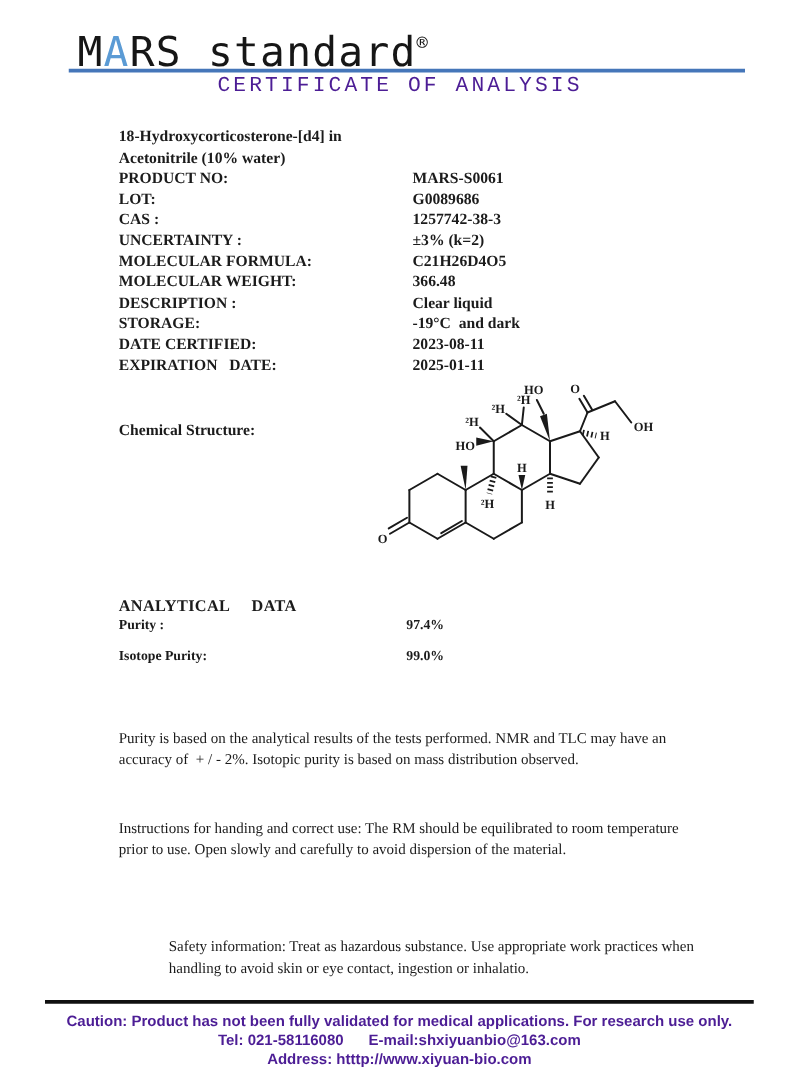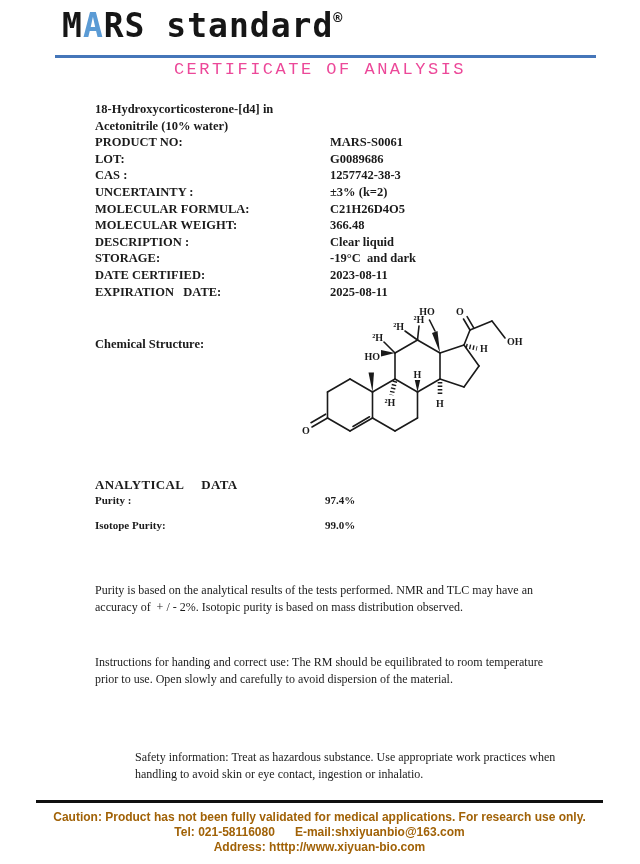--- a/index.html
+++ b/index.html
@@ -3,35 +3,35 @@
 <meta charset="utf-8">
 <style>
   html,body{margin:0;padding:0;background:#e8e8e8;}
   .page{
     position:relative; width:640px; height:864px; background:#ffffff;
     font-family:"Liberation Serif", serif; color:#1b1b1b; overflow:hidden;
     margin:0 auto;
   }
   
   .logo{
-    position:absolute; left:62px; top:6px;
+    position:absolute; left:62px; top:22px;
     font-family:"DejaVu Sans Mono", monospace;
-    font-weight:bold; font-size:33px; letter-spacing:1px; color:#161616;
+    font-weight:normal; font-size:33px; letter-spacing:1px; color:#161616;
     white-space:nowrap;
   }
   .logo .accent{color:#5b9bd5;}
   .logo .reg{font-size:15px; vertical-align:14px;}
   .rule-blue{
     position:absolute; left:55px; top:55px; width:541px; height:3px;
     background:#4576b9;
   }
   .doc-title{
     position:absolute; left:0; top:60px; width:640px; text-align:center;
     font-family:"Liberation Mono", monospace; font-size:17px;
-    letter-spacing:2.5px; color:#ec4899; white-space:pre;
+    letter-spacing:2.5px; color:#4c1d95; white-space:pre;
   }
   
   .fields{position:absolute; left:95px; top:101px; width:466px;}
   .frow{display:flex; line-height:16.6px; font-size:12.5px;}
   .flabel{
     width:235px; flex:0 0 235px; font-weight:bold; white-space:pre-wrap;
   }
   .fvalue{font-weight:bold; white-space:pre-wrap;}
   
   .chem-label{
@@ -60,21 +60,21 @@
   .note2{top:654px;}
   .note3{top:749px;margin-left:40px;}
   
   .rule-black{
     position:absolute; left:36px; top:800px; width:567px; height:3px;
     background:#101010;
   }
   .footer{
     position:absolute; left:36px; top:810px; width:567px; text-align:center;
     font-family:"Liberation Sans", sans-serif; font-weight:bold;
-    font-size:12px; color:#a16207;
+    font-size:12px; color:#4c1d95;
   }
   .footer div{line-height:15px; white-space:pre;}
 </style>
 </head>
 <body>
 
 <div class="page">
 
   <div class="logo"><span>M</span><span class="accent">A</span><span>RS standard</span><span class="reg">®</span></div>
 
@@ -118,21 +118,21 @@
     <div class="frow">
       <div class="flabel">STORAGE:</div>
       <div class="fvalue">-19°C  and dark</div>
     </div>
     <div class="frow">
       <div class="flabel">DATE CERTIFIED:</div>
       <div class="fvalue">2023-08-11</div>
     </div>
     <div class="frow">
       <div class="flabel">EXPIRATION   DATE:</div>
-      <div class="fvalue">2025-08-11</div>
+      <div class="fvalue">2025-01-11</div>
     </div>
   </div>
 
   <div class="chem-label">Chemical Structure:</div>
 
   <svg class="chem-svg" width="280" height="150" viewBox="0 0 280 150">
     <g stroke="#1a1a1a" stroke-width="1.6" stroke-linecap="round" fill="none">
 
       <line x1="47.5" y1="92" x2="70" y2="79"></line>
       <line x1="70" y1="79" x2="92.5" y2="92"></line>

